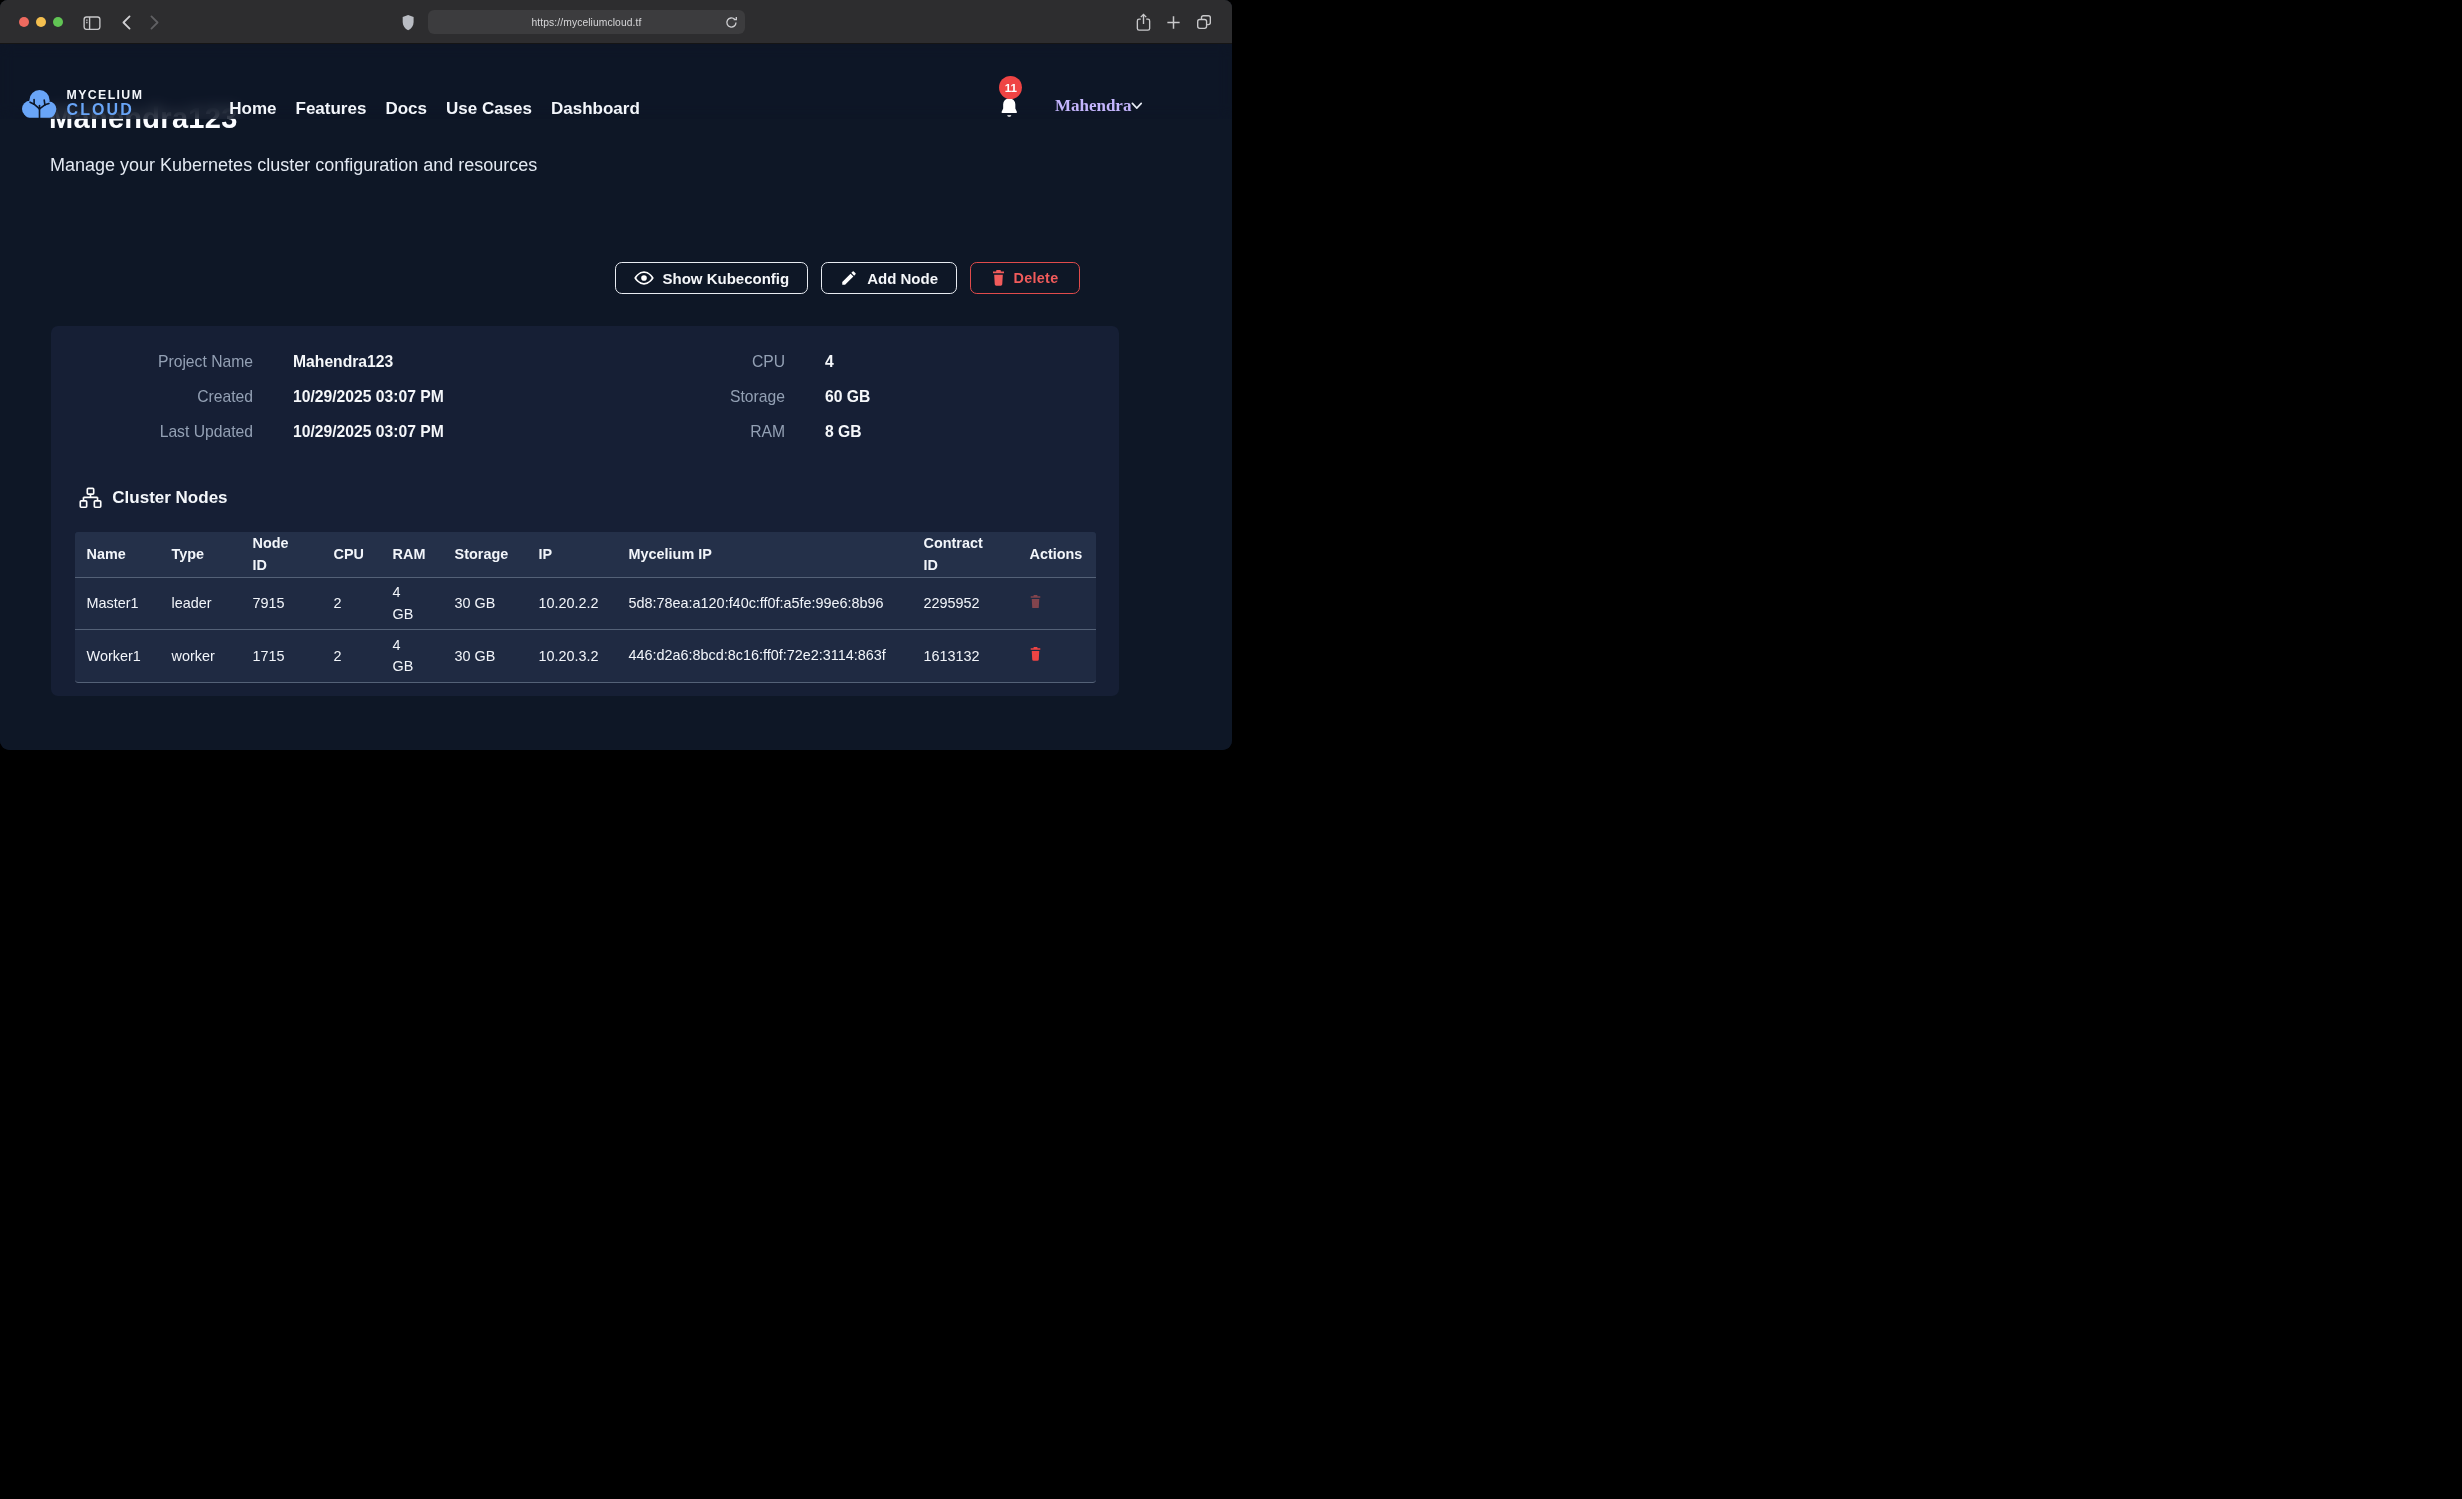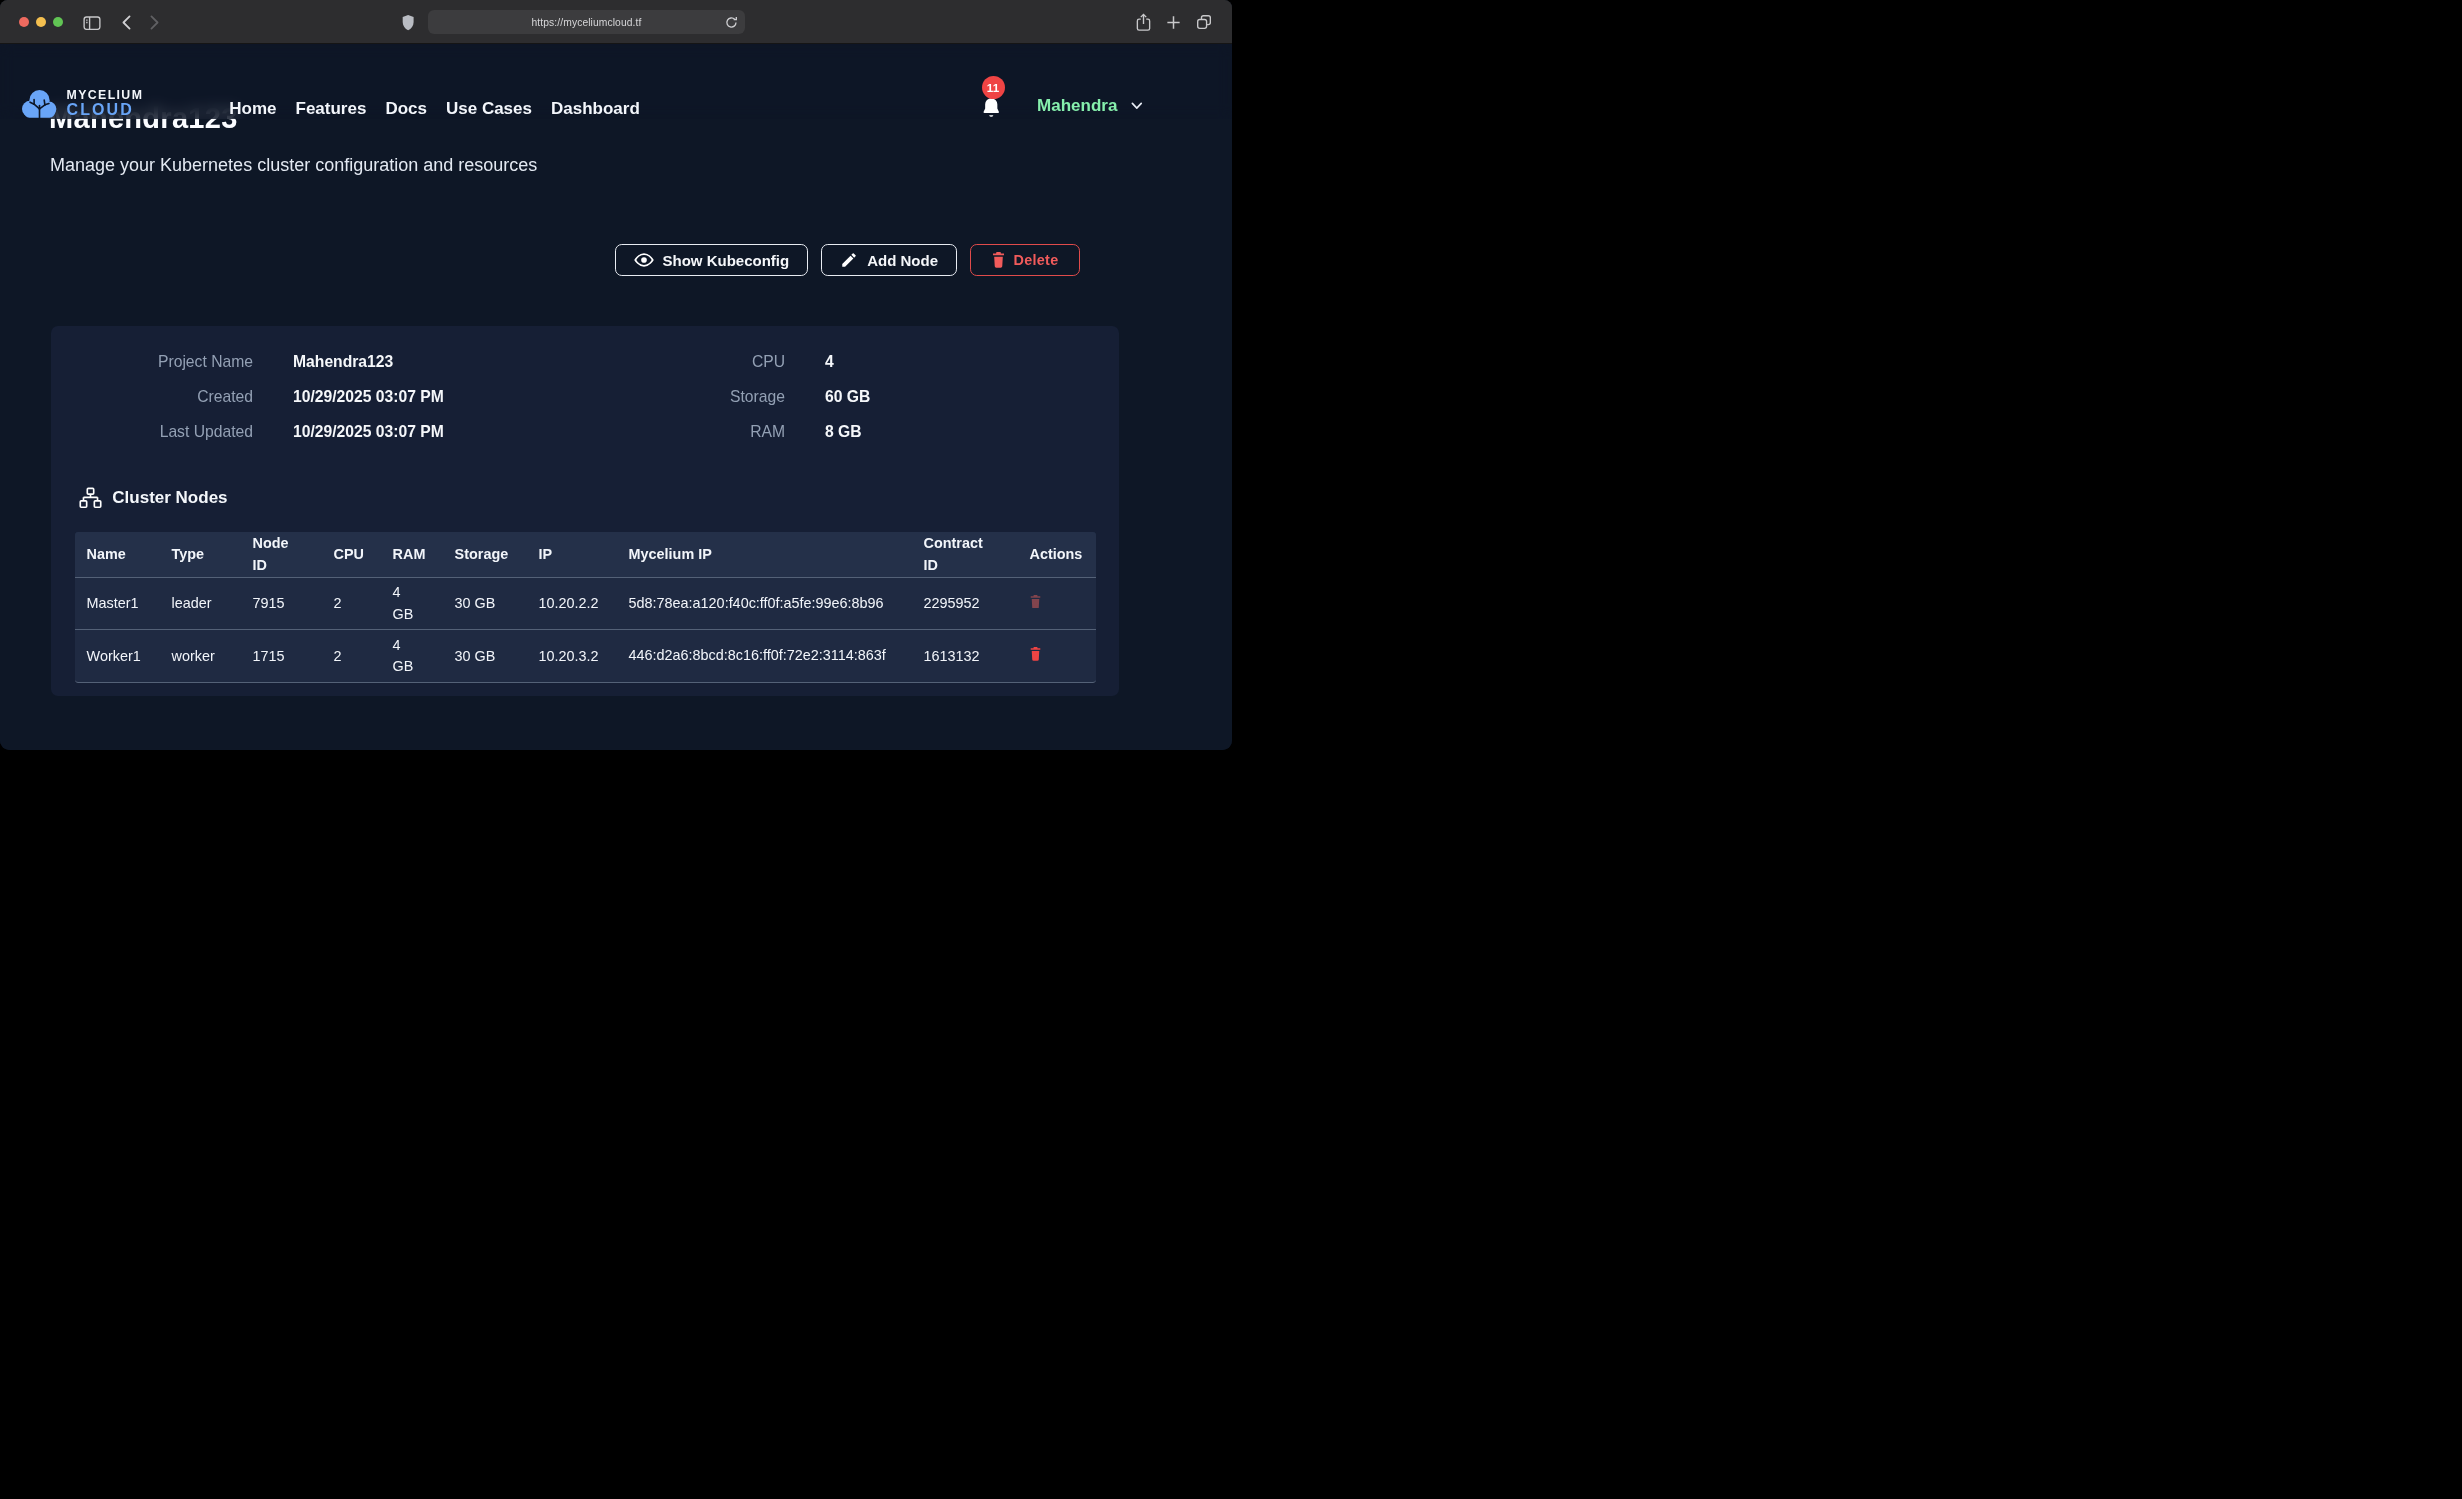--- a/index.html
+++ b/index.html
@@ -37,27 +37,27 @@
   .logo-lines{display:flex;flex-direction:column;align-items:flex-start;line-height:1}
   .logo-top{font-size:12.3px;font-weight:800;letter-spacing:1.4px;color:#f4f7fb}
   .logo-bottom{font-size:16px;font-weight:700;letter-spacing:2.1px;color:var(--blue);margin-top:0}
   .nav-links{display:flex;gap:19px;margin-left:86px}
   .nav-link{background:none;border:none;padding:0;font-family:inherit;font-size:17px;font-weight:700;color:#f3f6fb;cursor:pointer}
   .nav-right{margin-left:auto;display:flex;align-items:center;gap:34px}
   .bell-wrap{position:relative;width:23px;height:27px;background:none;border:none;padding:0}
   .bell-wrap svg{position:absolute;left:0.7px;bottom:0}
   .badge{position:absolute;top:-15.7px;left:1.4px;min-width:23px;height:23px;border-radius:11.6px;background:var(--red);
          display:flex;align-items:center;justify-content:center;font-size:11.6px;font-weight:700;color:#fff;padding:0 2.7px}
-  .user-menu{display:flex;align-items:center;gap:14px;background:none;border:none;padding:0;font-family:Liberation Sans, sans-serif;
-             font-size:17px;font-weight:700;color:#86efac}
+  .user-menu{display:flex;align-items:center;gap:0;background:none;border:none;padding:0;font-family:Liberation Serif, serif;
+             font-size:17px;font-weight:700;color:#c4b5fd}
   
   .page-title{position:absolute;left:49px;top:58px;margin:0;font-size:29px;line-height:33px;font-weight:800;
               color:#fafcff;letter-spacing:0.3px;z-index:1}
   .subtitle{position:absolute;left:50px;top:111px;font-size:18px;color:#e3e9f2;z-index:1}
-  .actions{position:absolute;right:152px;top:200px;display:flex;gap:13px;z-index:1}
+  .actions{position:absolute;right:152px;top:218px;display:flex;gap:13px;z-index:1}
   .btn{height:32px;border-radius:6.8px;border:1.4px solid #e8ecf2;background:transparent;display:flex;align-items:center;
        gap:9px;padding:0 18px;font-family:inherit;font-size:15px;font-weight:700;color:#f5f7fa;cursor:pointer}
   .btn.danger{border-color:#e04b4b;color:#f15b5b;font-size:14.4px;letter-spacing:0.3px;padding:0 20.5px}
   
   .card{position:absolute;left:51px;top:282px;width:1068px;height:370px;background:var(--card);border-radius:7px;z-index:1}
   .info-col{position:absolute;top:18px}
   .col-left{left:0}.col-right{left:529px}
   .info-row{display:flex;align-items:center;height:35px}
   .info-label{width:202px;text-align:right;font-size:15.7px;color:var(--label)}
   .col-right .info-label{width:205px}

